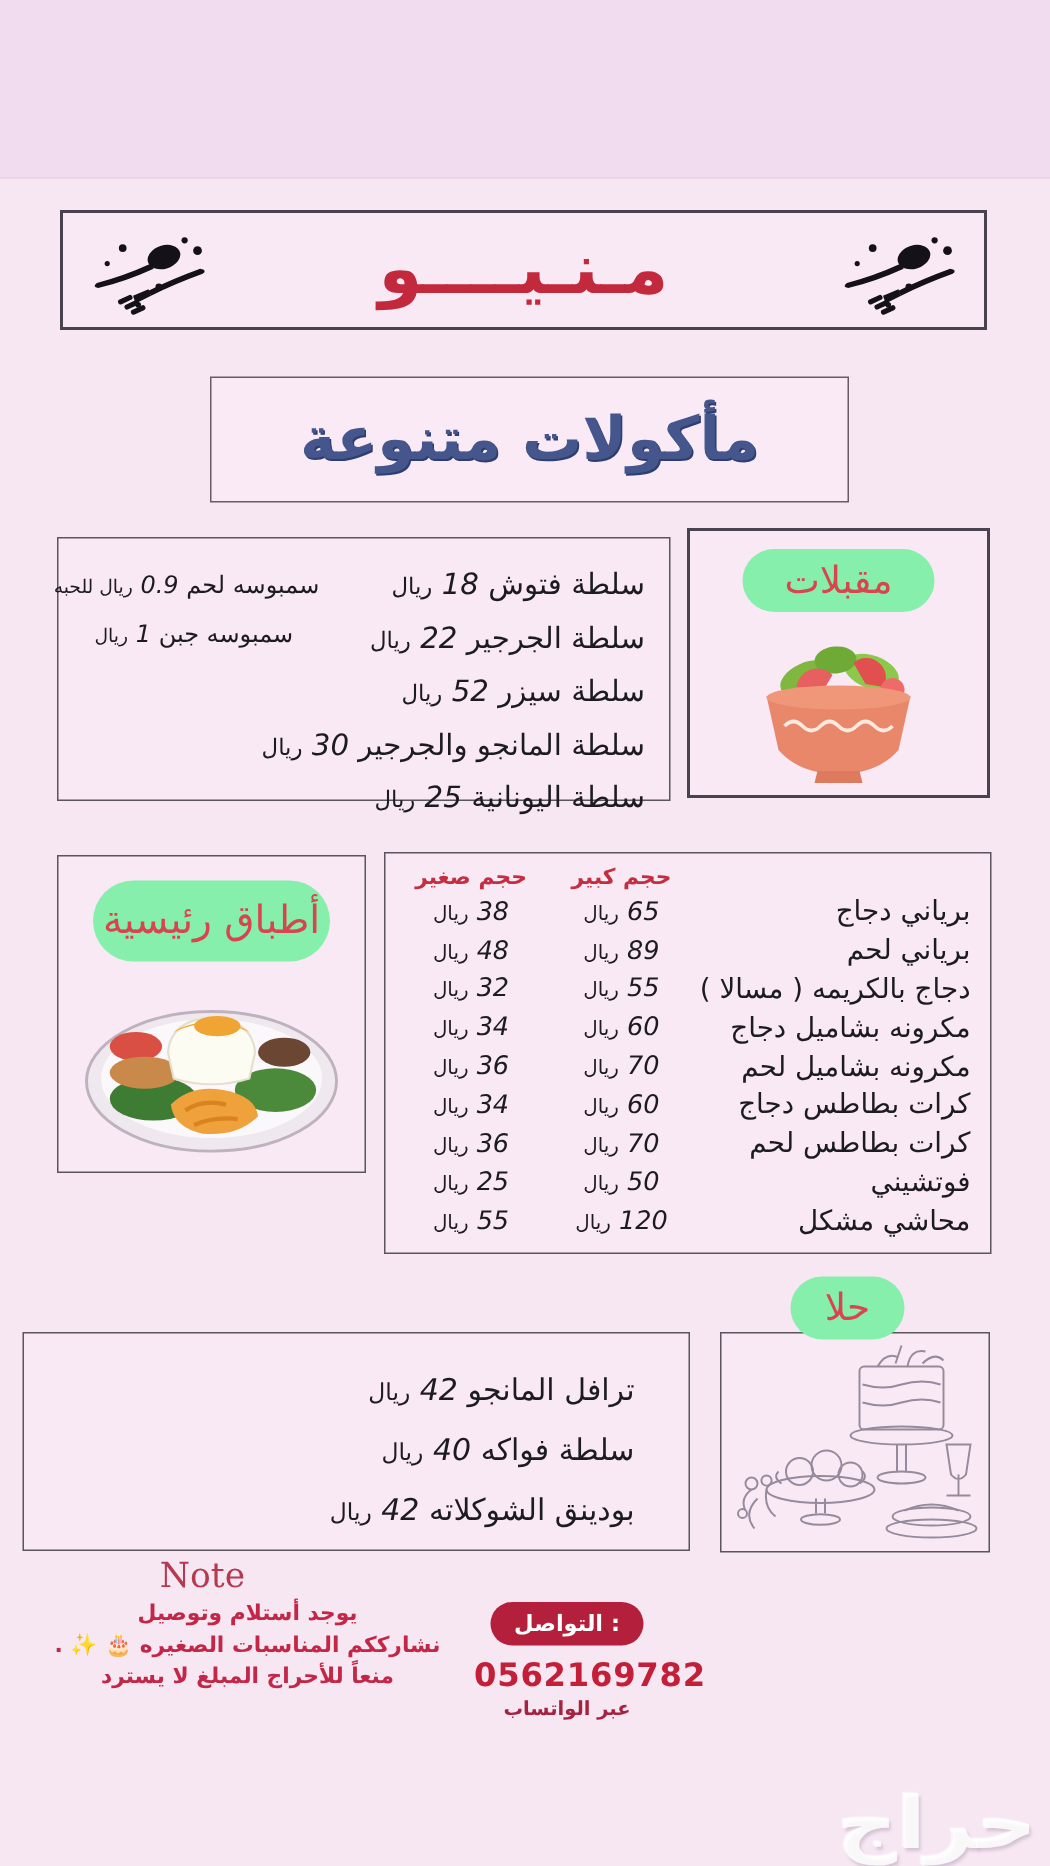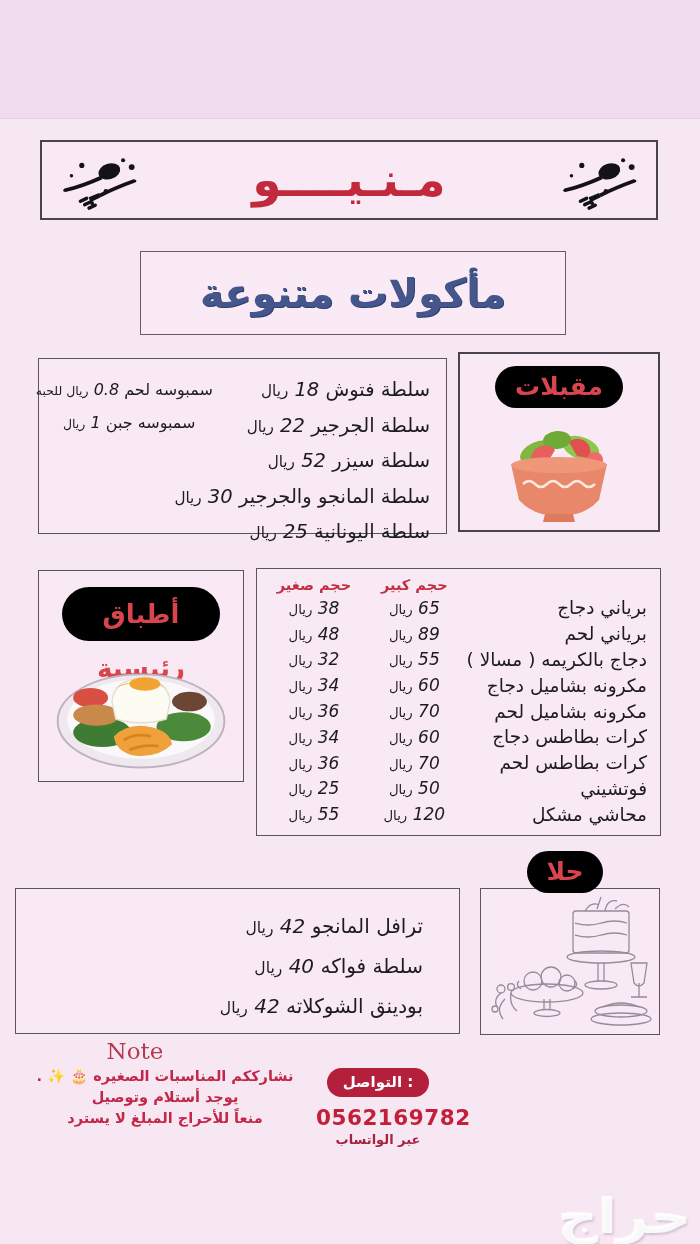--- a/index.html
+++ b/index.html
@@ -19,21 +19,21 @@
   
   .header-box{left:40px;top:140px;width:618px;height:80px;display:flex;align-items:center;justify-content:space-between;padding:0 14px;box-sizing:border-box;}
   .menu-title{flex:1;text-align:center;color:#c2293c;font-size:47px;font-weight:bold;line-height:80px;}
   .cutlery{width:86px;height:62px;flex:0 0 auto;}
 
   
   .subtitle-box{left:140px;top:251px;width:424px;height:82px;border:1.5px solid #6a5a66;background:#f9eaf6;display:flex;align-items:center;justify-content:center;}
   .subtitle-text{color:#45568c;font-size:40px;font-weight:bold;text-shadow:1px 1px 0 #2e3e6e;}
 
   
-  .pill{background:#000000;border-radius:26px;color:#d8454e;font-weight:bold;text-align:center;}
+  .pill{background:#86efac;border-radius:26px;color:#d8454e;font-weight:normal;text-align:center;}
 
   
   .apps-items-box{left:38px;top:358px;width:409px;height:176px;box-sizing:border-box;padding:14px 16px 8px 10px;direction:rtl;}
   .apps-flex{display:flex;direction:rtl;}
   .apps-salads{width:57%;}
   .apps-side{width:43%;padding-top:2px;}
   .app-row{font-size:19.5px;line-height:34.5px;white-space:nowrap;}
   .side-row1{font-size:16px;line-height:30px;white-space:nowrap;}
   .side-row2{font-size:16px;line-height:34px;white-space:nowrap;padding-left:14px;text-align:left;}
   .num{font-style:italic;font-weight:normal;}
@@ -145,21 +145,21 @@
       </div>
       <div class="app-row">
         <span>سلطة اليونانية</span>
         <span class="num">25</span>
         <span class="unit">ريال</span>
       </div>
     </div>
     <div class="apps-side">
       <div class="side-row1">
         <span>سمبوسه لحم</span>
-        <span class="num">0.8</span>
+        <span class="num">0.9</span>
         <span class="unit">ريال للحبه</span>
       </div>
       <div class="side-row1 side-row2">
         <span>سمبوسه جبن</span>
         <span class="num">1</span>
         <span class="unit">ريال</span>
       </div>
     </div>
   </div>
 </div>
@@ -302,22 +302,22 @@
   <div class="sweet-row">
     <span>بودينق الشوكلاته</span>
     <span class="num">42</span>
     <span class="unit">ريال</span>
   </div>
 </div>
 
 <div class="abs note-block">
   <div class="note-title">Note</div>
   <div class="note-lines">
+    <div>يوجد أستلام وتوصيل</div>
     <div>نشارككم المناسبات الصغيره 🎂 ✨ .</div>
-    <div>يوجد أستلام وتوصيل</div>
     <div>منعاً للأحراج المبلغ لا يسترد</div>
   </div>
 </div>
 
 <div class="abs contact-block">
   <div class="contact-pill">التواصل :</div>
   <div class="contact-phone">0562169782</div>
   <div class="contact-channel">عبر الواتساب</div>
 </div>
 

